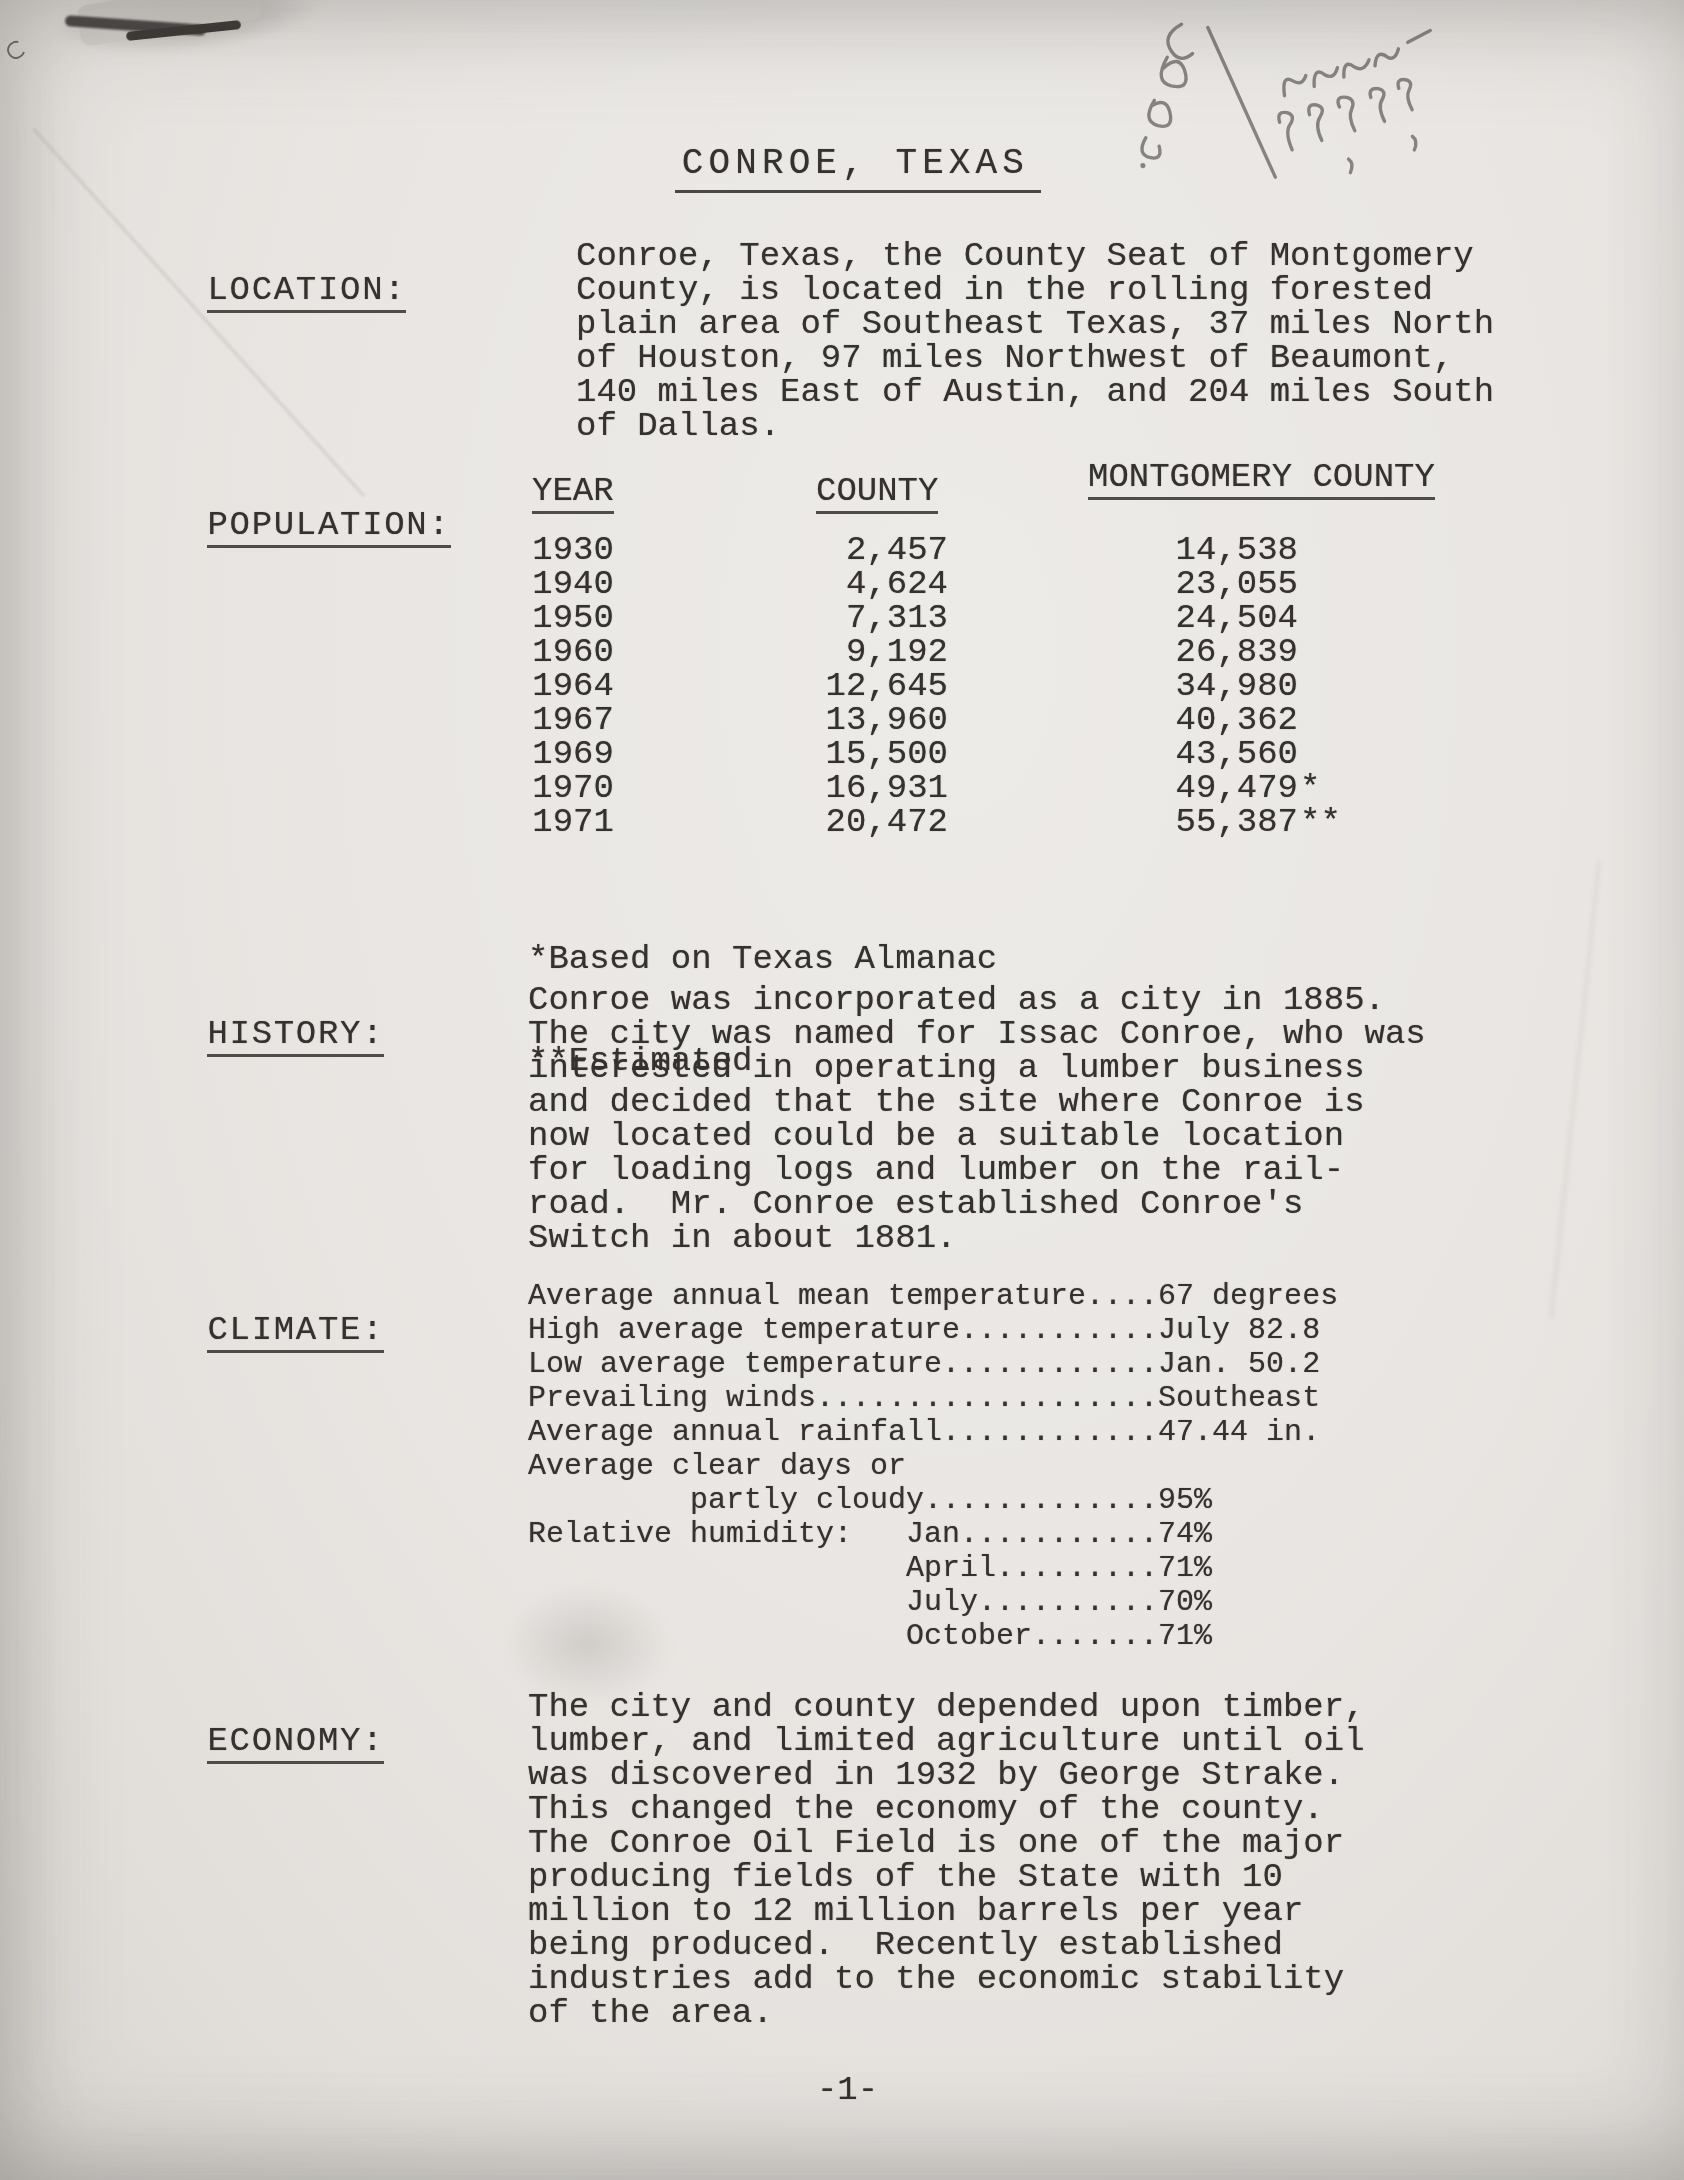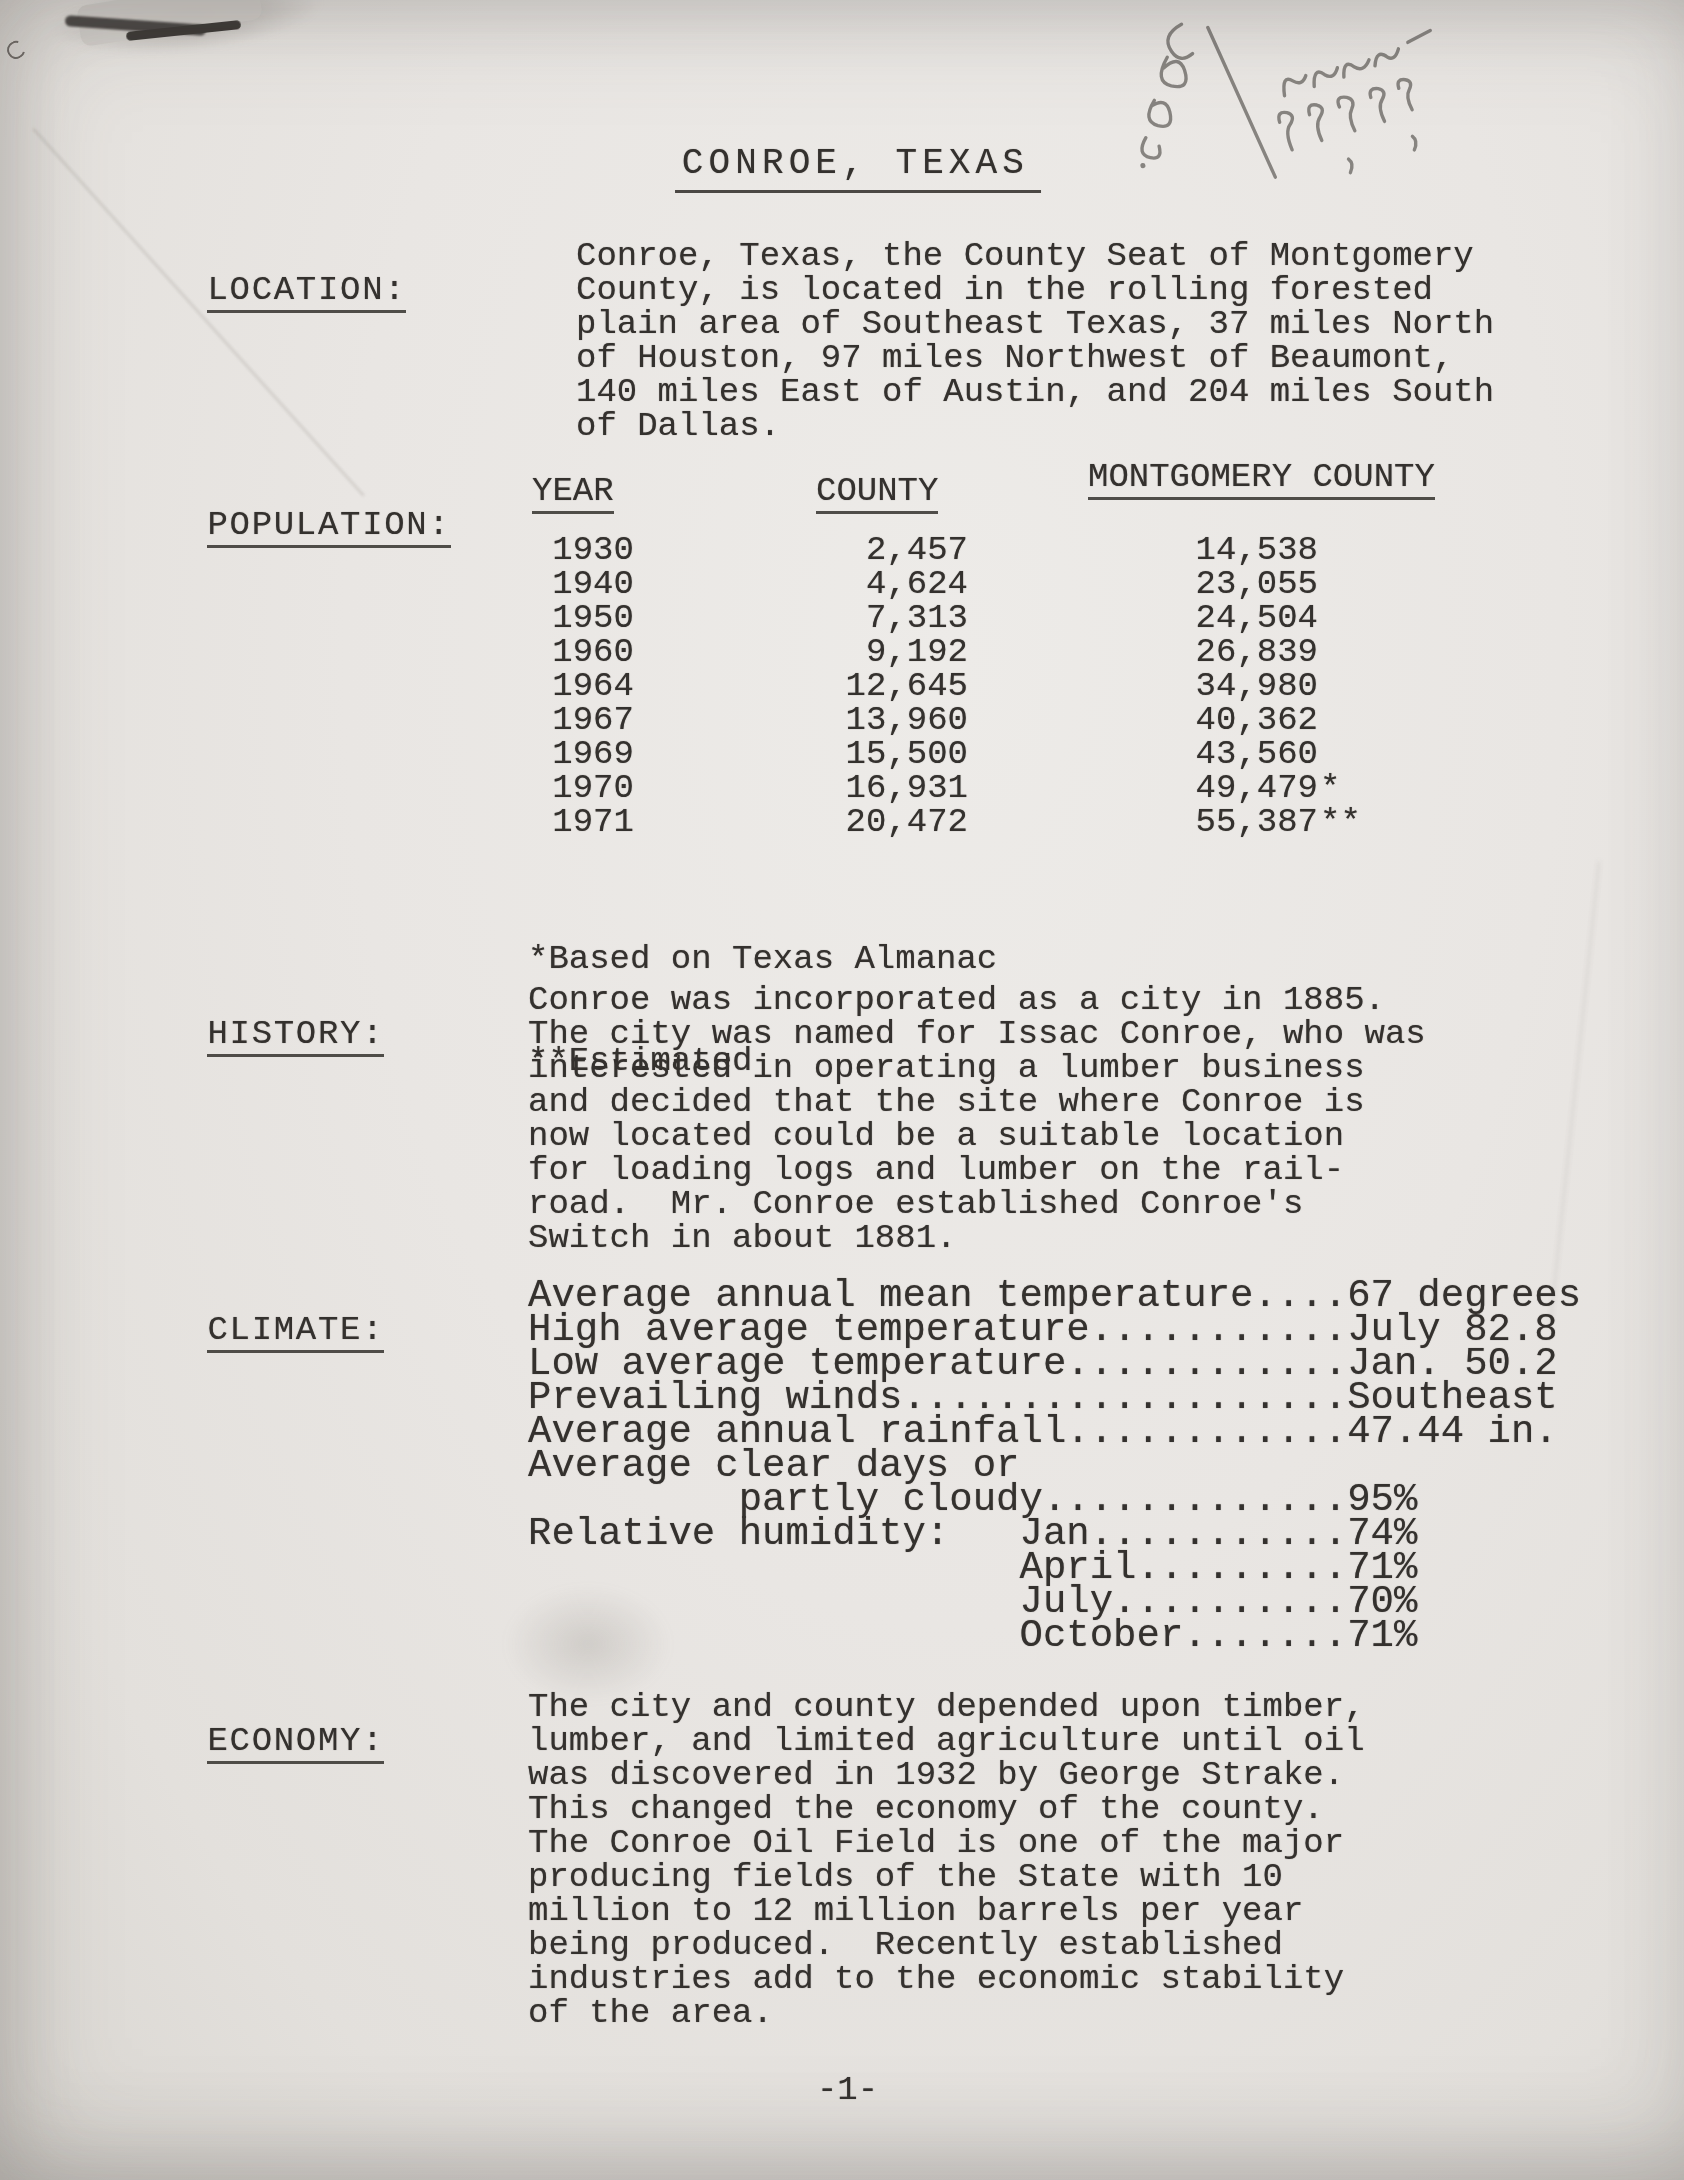--- a/index.html
+++ b/index.html
@@ -29,28 +29,28 @@
   }
   .sec-label .ul{border-bottom:3.4px solid rgba(52,49,45,.85);padding-bottom:2.6px;display:inline-block;}
   .body-block{
     position:absolute;left:528px;width:1005px;
     font-size:34px;line-height:34px;white-space:pre-wrap;
   }
   .pop-head{
     position:absolute;font-size:34px;line-height:34px;white-space:pre;
     border-bottom:3.4px solid rgba(52,49,45,.85);padding-bottom:2.6px;
   }
-  .pop-rows{position:absolute;left:528px;top:533px;width:937px;font-size:34px;line-height:34px;margin-left:20px;}
+  .pop-rows{position:absolute;left:528px;top:533px;width:937px;font-size:34px;line-height:34px;}
   .pop-row{position:relative;height:34px;}
   .cell-year{position:absolute;left:4.3px;}
   .cell-conroe{position:absolute;left:181px;width:239px;text-align:right;}
   .cell-county{position:absolute;left:497px;width:273px;text-align:right;}
   .cell-note{position:absolute;left:772px;white-space:pre;}
   .footnotes{position:absolute;left:528px;top:874px;font-size:34px;line-height:34px;white-space:pre;}
-  .climate-lines{position:absolute;left:528px;top:1279px;font-size:39px;line-height:34px;}
+  .climate-lines{position:absolute;left:528px;top:1279px;font-size:30px;line-height:34px;}
   .climate-line{height:34px;white-space:pre;}
   .page-number{
     position:absolute;top:2073px;left:50%;transform:translateX(-50%);margin-left:-19px;
     font-size:34px;line-height:34px;white-space:pre;
   }
   
   .tear-shadow{position:absolute;left:51px;top:-20.4px;width:273px;height:72px;
     background:radial-gradient(closest-side,rgba(118,113,108,.5),rgba(118,113,108,0));
     filter:blur(3.4px);transform:rotate(-6deg);}
   .tear-light{position:absolute;left:78px;top:-8.5px;width:183px;height:41px;background:#d2cfca;

